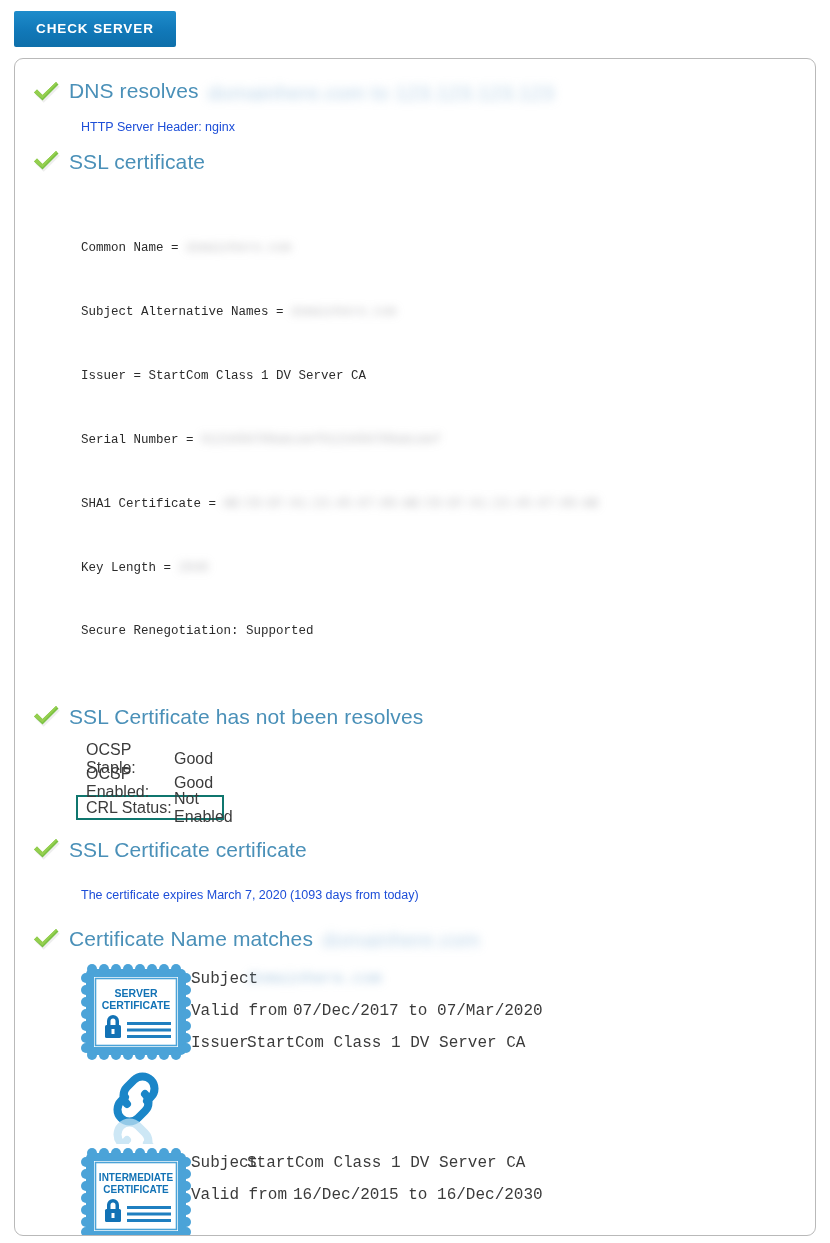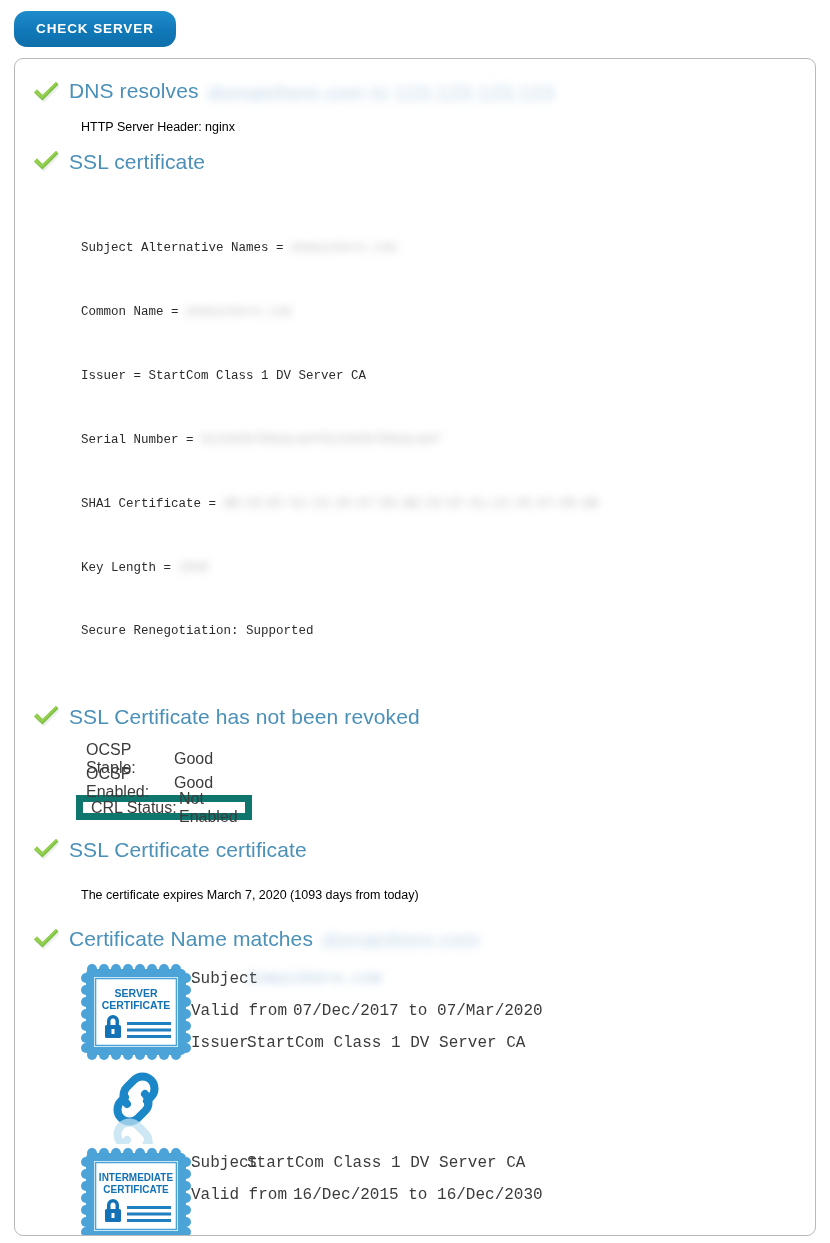--- a/index.html
+++ b/index.html
@@ -15,21 +15,21 @@
     overflow: hidden;
   }
 
   
   .topbar {
     padding: 11px 0 0 14px;
   }
   .check-server-btn {
     display: inline-block;
     border: none;
-    border-radius: 13px;
+    border-radius: 2px;
     background: linear-gradient(to bottom, #1e8ccb 0%, #1178b8 55%, #0e6faa 100%);
     color: #ffffff;
     font-family: "Liberation Sans", sans-serif;
     font-size: 13.5px;
     font-weight: bold;
     letter-spacing: 0.9px;
     padding: 11px 22px 11px 22px;
     line-height: 1;
     cursor: pointer;
   }
@@ -86,21 +86,21 @@
     filter: blur(4.2px);
   }
   .redact.big {
     filter: blur(5px);
     color: rgba(120,170,210,0.5);
   }
 
   
   .note {
     font-size: 12.5px;
-    color: #000000;
+    color: #1d4ed8;
     padding-left: 66px;
   }
 
   
   .mono-block {
     font-family: "Liberation Mono", monospace;
     font-size: 12.5px;
     color: #2b2b2b;
     padding-left: 66px;
     line-height: 21.3px;
@@ -118,24 +118,24 @@
     display: flex;
     align-items: center;
     height: 24px;
     box-sizing: border-box;
     width: 180px;
     padding-left: 5px;
   }
   .revoke-row .lbl { width: 88px; flex: 0 0 88px; }
   .revoke-row .val { }
   .revoke-row.highlight {
-    border: 7px solid #0f766e;
+    border: 2px solid #0f766e;
     margin-left: -5px;
     padding-left: 8px;
-    width: 176px;
+    width: 148px;
     height: 25px;
   }
 
   
   .chain {
     padding-left: 66px;
     padding-top: 6px;
   }
   .cert-entry {
     display: flex;
@@ -198,38 +198,38 @@
       <svg width="30" height="26" viewBox="0 0 30 26">
         <path d="M3 13.5 L6 10.5 L11.5 16 L25 3 L27.5 5.5 L11.5 21.5 Z" fill="#d9d9d9" opacity="0.45" transform="translate(1.2,2.2)"></path>
         <path d="M3 13.5 L6 10.5 L11.5 16 L25 3 L27.5 5.5 L11.5 21.5 Z" fill="#7ac143"></path>
         <path d="M3 13.5 L6 10.5 L11.5 16 L25 3 L26.3 4.3 L11.5 19.5 Z" fill="#95cf4f"></path>
       </svg>
     </span>
     <span class="section-title">SSL certificate</span>
   </div>
 
   <div class="mono-block" style="margin-top:22px;">
+    <div class="line"><span>Common Name = </span><span class="redact mono">domainhere.com</span></div>
     <div class="line"><span>Subject Alternative Names = </span><span class="redact mono">domainhere.com</span></div>
-    <div class="line"><span>Common Name = </span><span class="redact mono">domainhere.com</span></div>
     <div class="line"><span>Issuer = StartCom Class 1 DV Server CA</span></div>
     <div class="line"><span>Serial Number = </span><span class="redact mono">0123456789abcdef0123456789abcdef</span></div>
     <div class="line"><span>SHA1 Certificate = </span><span class="redact mono">AB:CD:EF:01:23:45:67:89:AB:CD:EF:01:23:45:67:89:AB</span></div>
     <div class="line"><span>Key Length = </span><span class="redact mono">2048</span></div>
     <div class="line"><span>Secure Renegotiation: Supported</span></div>
   </div>
 
   <div class="section-head" style="margin-top:18px;">
     <span class="check-icon">
       <svg width="30" height="26" viewBox="0 0 30 26">
         <path d="M3 13.5 L6 10.5 L11.5 16 L25 3 L27.5 5.5 L11.5 21.5 Z" fill="#d9d9d9" opacity="0.45" transform="translate(1.2,2.2)"></path>
         <path d="M3 13.5 L6 10.5 L11.5 16 L25 3 L27.5 5.5 L11.5 21.5 Z" fill="#7ac143"></path>
         <path d="M3 13.5 L6 10.5 L11.5 16 L25 3 L26.3 4.3 L11.5 19.5 Z" fill="#95cf4f"></path>
       </svg>
     </span>
-    <span class="section-title">SSL Certificate has not been revoked</span>
+    <span class="section-title">SSL Certificate has not been resolves</span>
   </div>
 
   <div class="revoke-table" style="margin-top:18px;">
     <div class="revoke-row">
       <span class="lbl">OCSP Staple:</span>
       <span class="val">Good</span>
     </div>
     <div class="revoke-row">
       <span class="lbl">OCSP Enabled:</span>
       <span class="val">Good</span>

